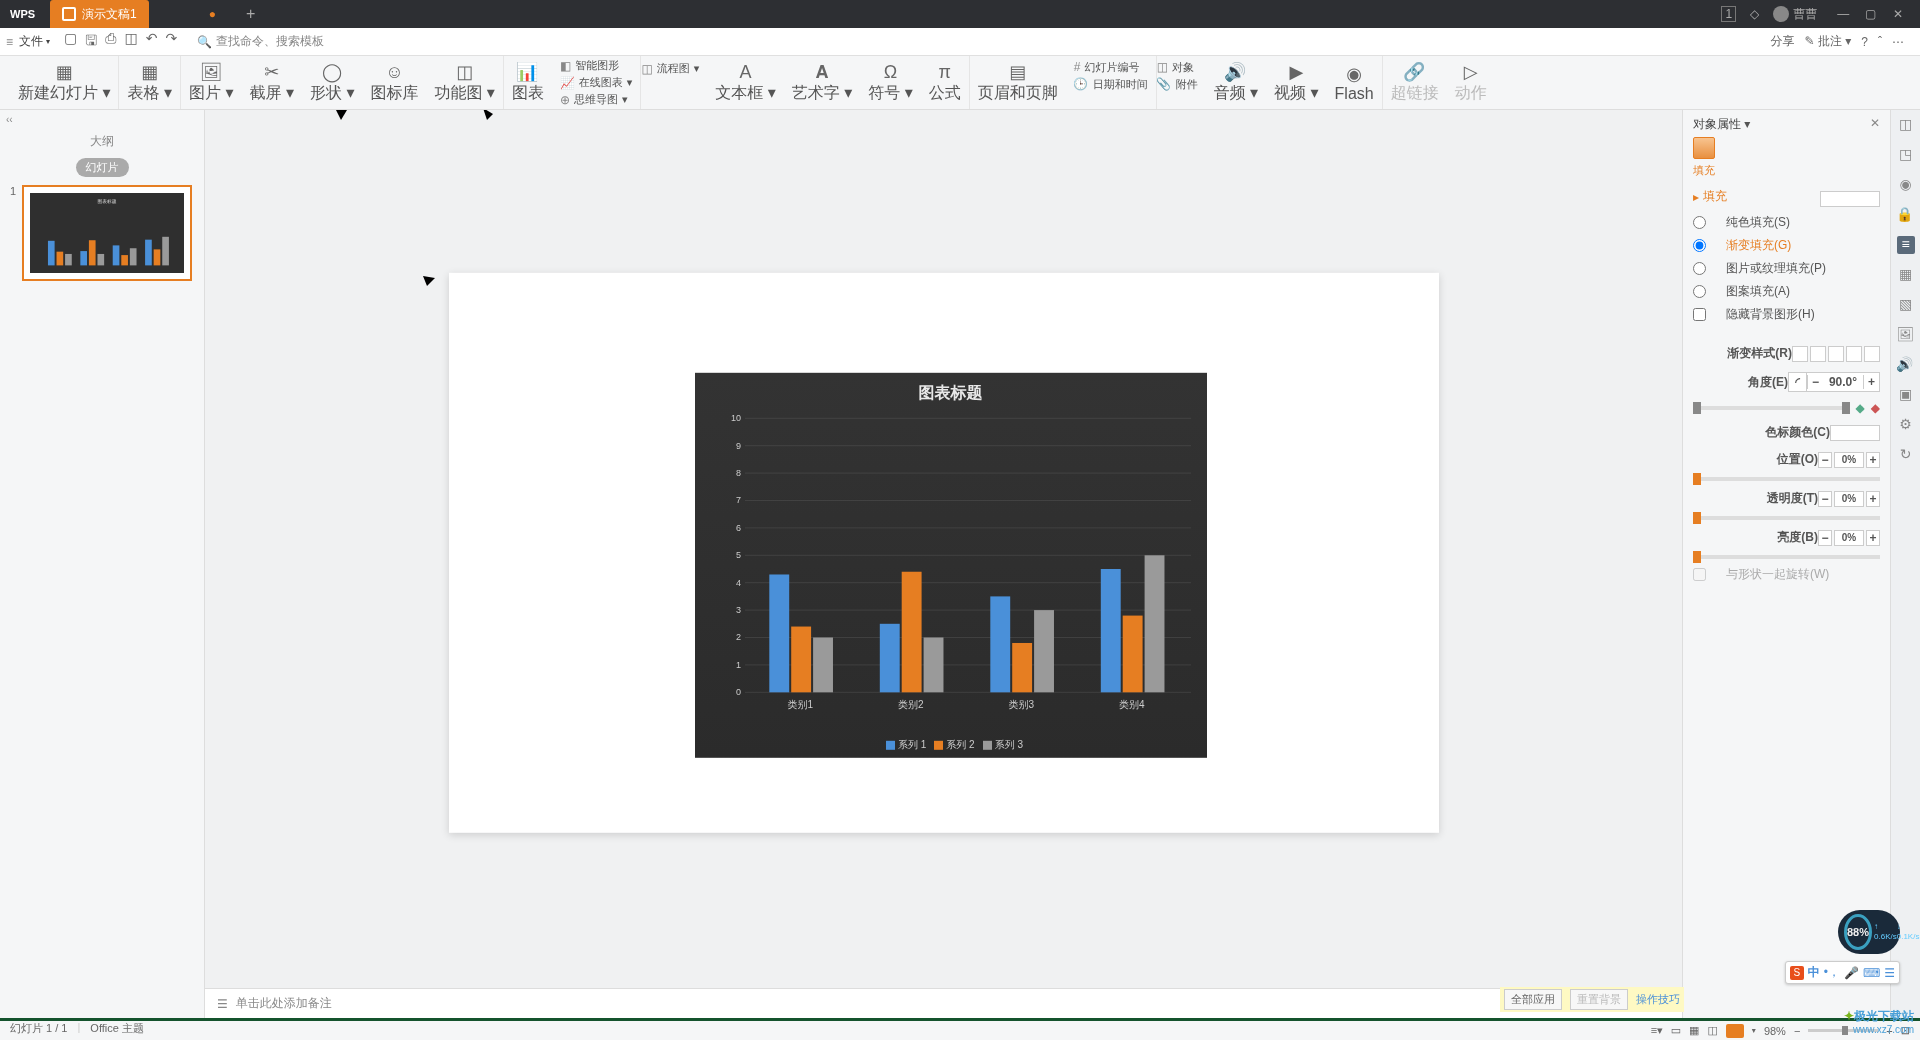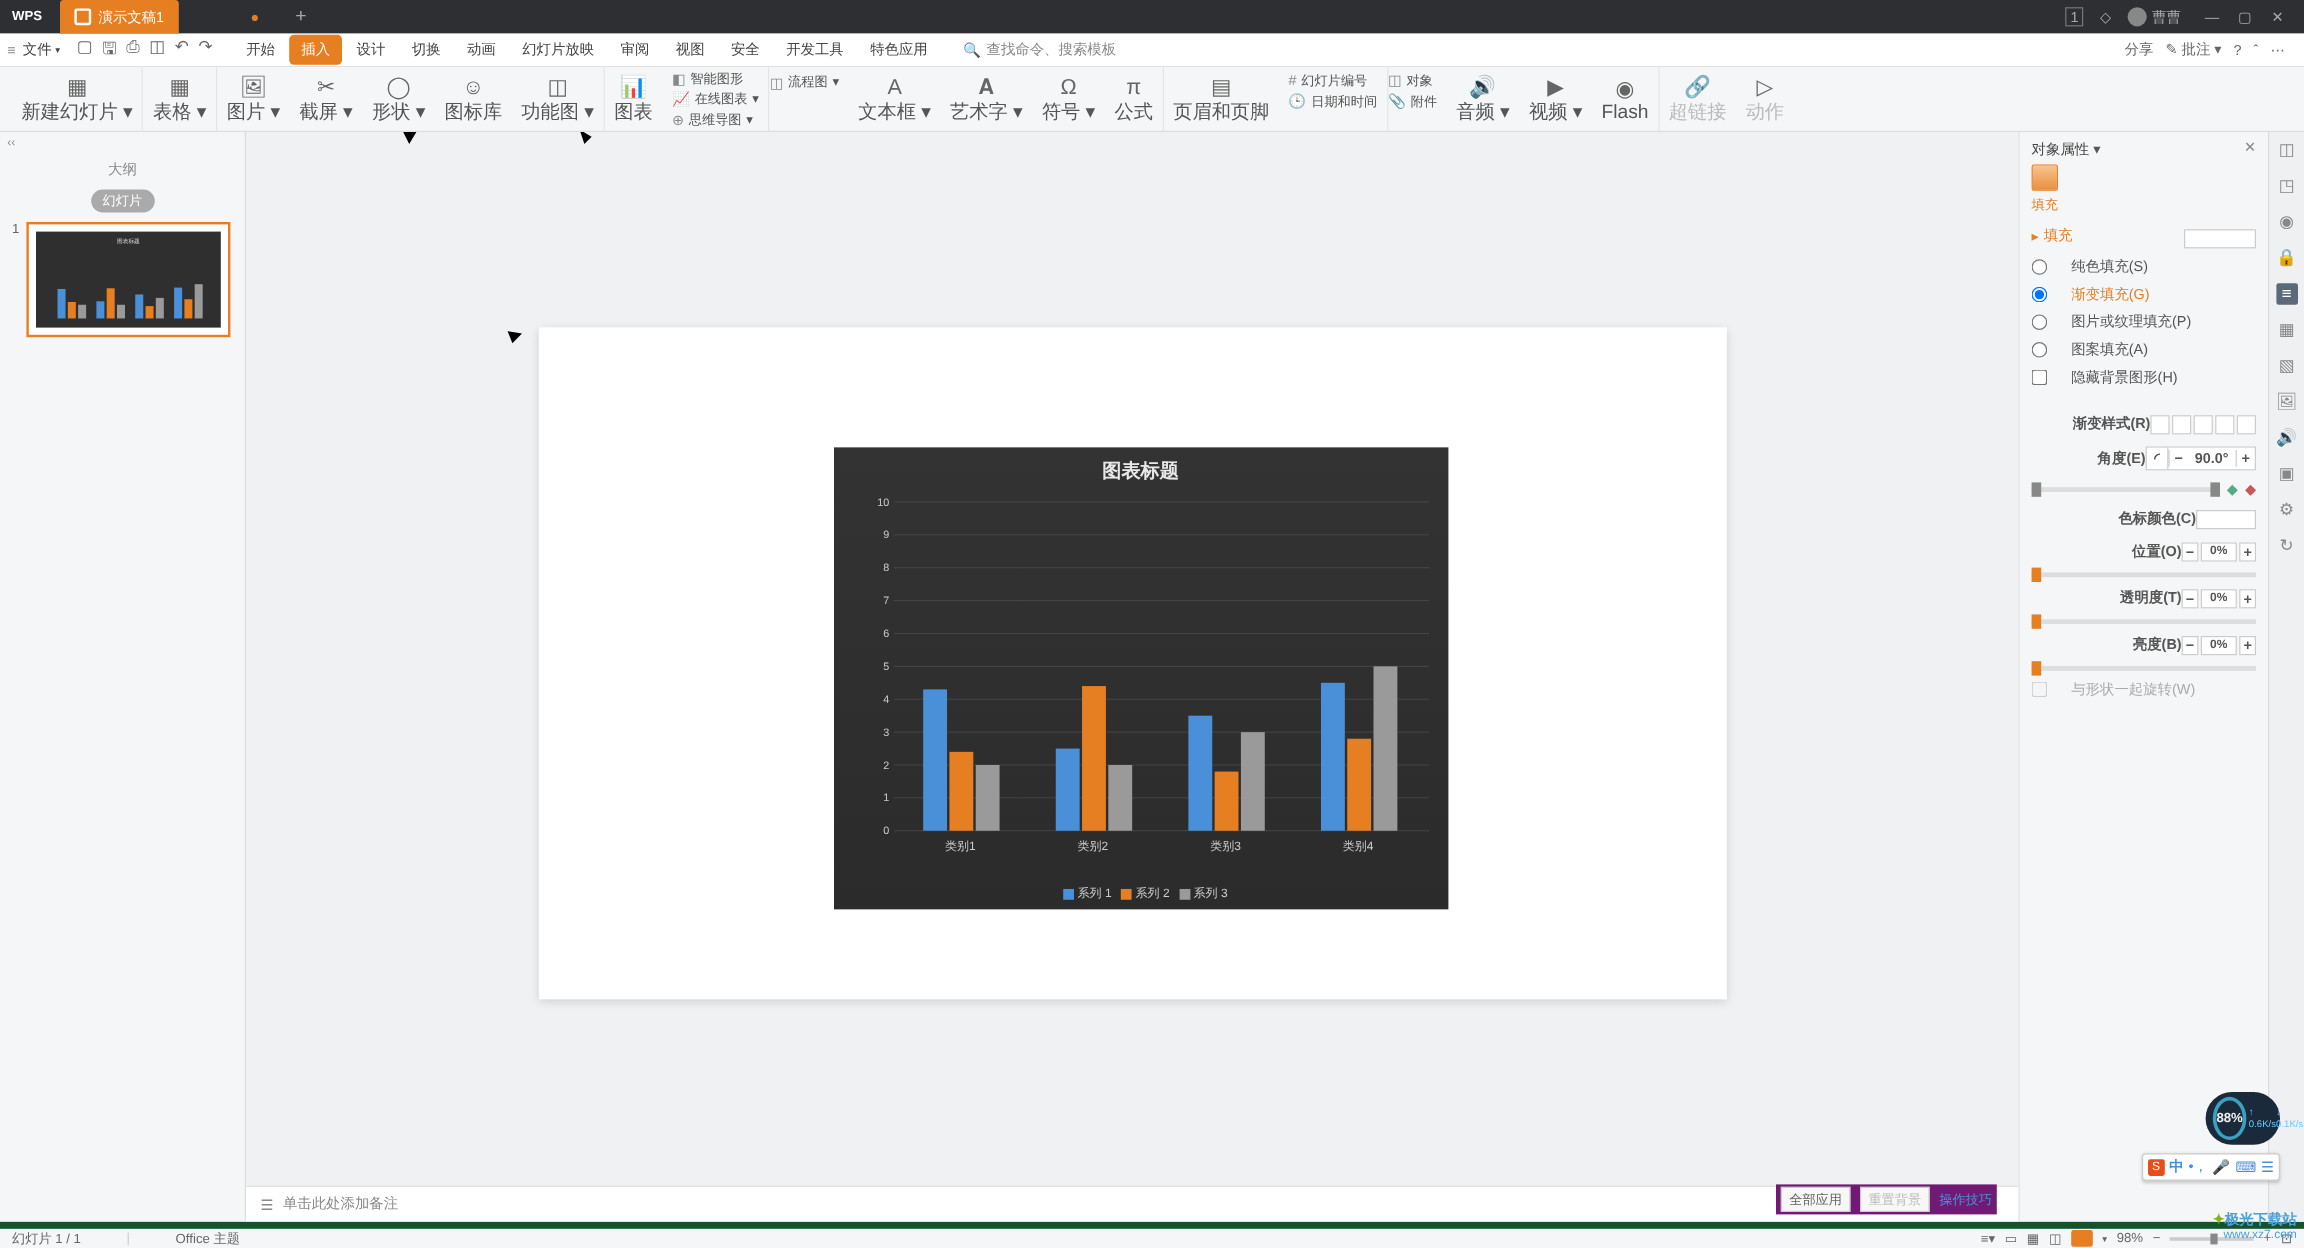--- a/index.html
+++ b/index.html
@@ -69,34 +69,34 @@
 .props-main .spinner .val { width: 40px; text-align: center; }
 .props-main .slider-row { padding: 4px 0; display: flex; align-items: center; gap: 6px; }
 .props-main .slider-row .track { flex: 1; height: 4px; background: #ddd; position: relative; }
 .props-main .slider-row .thumb-s { width: 8px; height: 12px; background: #888; position: absolute; top: -4px; }
 .props-main .pct-field { display: flex; align-items: center; gap: 2px; }
 .props-main .pct-field .btn { width: 14px; height: 16px; border: 1px solid #ccc; text-align: center; line-height: 14px; background: #fff; }
 .props-main .pct-field .val { width: 30px; height: 16px; border: 1px solid #ccc; text-align: center; line-height: 14px; background: #fff; font-size: 10px; }
 .props-side { width: 30px; background: #eef0f2; border-left: 1px solid #ddd; display: flex; flex-direction: column; align-items: center; padding-top: 6px; gap: 12px; }
 .props-side .side-icon { width: 18px; height: 18px; color: #888; font-size: 14px; text-align: center; }
 .props-side .side-icon.active { background: #5a6a7a; color: #fff; border-radius: 2px; }
-.statusbar { height: 22px; background: #f5f6f7; border-top: 6px solid #14532d; display: flex; align-items: center; padding: 0 10px; font-size: 11px; color: #666; gap: 28px; }
+.statusbar { height: 22px; background: #f5f6f7; border-top: 3px solid #14532d; display: flex; padding: 0 10px; font-size: 11px; color: #666; }
 .statusbar .spacer { flex: 1; }
 .statusbar .right { display: flex; align-items: center; gap: 8px; }
 .statusbar .play-btn { width: 18px; height: 14px; background: #e67e22; border-radius: 2px; }
 .arrow { position: absolute; pointer-events: none; }
 .floating { position: absolute; right: 20px; font-size: 10px; color: #4fd0ff; }
 .speed-widget { bottom: 86px; width: 62px; height: 44px; background: #1a2a3a; border-radius: 22px; display: flex; align-items: center; padding: 0 6px; }
 .speed-widget .circle { width: 36px; height: 36px; border: 3px solid #3aa0c0; border-radius: 50%; display: flex; align-items: center; justify-content: center; color: #eee; font-size: 11px; font-weight: bold; }
 .speed-widget .speeds { display: flex; flex-direction: row; font-size: 8px; line-height: 10px; margin-left: 2px; color: #6cf; }
 .ime-bar { bottom: 56px; background: #fff; border: 1px solid #ccc; border-radius: 3px; padding: 2px 4px; display: flex; gap: 4px; align-items: center; box-shadow: 0 1px 3px rgba(0,0,0,0.2); }
 .ime-bar span { font-size: 12px; }
 .watermark { bottom: 4px; right: 6px; color: #4aa0d8; font-size: 12px; text-align: right; line-height: 13px; }
 .watermark .cn { font-weight: bold; }
-.bottom-right-tools { position: absolute; bottom: 28px; right: 256px; display: flex; align-items: center; gap: 8px; background: #701a75; padding: 2px 4px; font-size: 11px; color: #666; }
+.bottom-right-tools { position: absolute; bottom: 28px; right: 236px; display: flex; align-items: center; gap: 8px; background: #fef9c3; padding: 2px 4px; font-size: 11px; color: #666; }
 .bottom-right-tools .btn-box { border: 1px solid #ccc; padding: 2px 6px; background: #f7f7f7; }
 .bottom-right-tools .link { color: #4a90d9; }
 .dropdown-swatch { width: 60px; height: 16px; border: 1px solid #ccc; background: linear-gradient(#fff,#fff); }
 </style>
 </head>
 <body>
 
 <div class="titlebar">
   <span class="wps-logo">WPS</span>
   <div class="tab">
@@ -127,33 +127,20 @@
       <span>文件</span>
       <span style="font-size:8px">▾</span>
     </div>
   <div class="qat">
     <span>▢</span>
     <span>🖫</span>
     <span>⎙</span>
     <span>◫</span>
     <span>↶</span>
     <span>↷</span>
-  </div>
-  <div class="tabs">
-    <div class="tab-item">开始</div>
-    <div class="tab-item active">插入</div>
-    <div class="tab-item">设计</div>
-    <div class="tab-item">切换</div>
-    <div class="tab-item">动画</div>
-    <div class="tab-item">幻灯片放映</div>
-    <div class="tab-item">审阅</div>
-    <div class="tab-item">视图</div>
-    <div class="tab-item">安全</div>
-    <div class="tab-item">开发工具</div>
-    <div class="tab-item">特色应用</div>
   </div>
   <div class="search">
     <span>🔍</span>
     <span>查找命令、搜索模板</span>
   </div>
   <div class="spacer"></div>
   <div class="right">
     <span>分享</span>
     <span>✎ <span>批注</span> ▾</span>
     <span>?</span>

